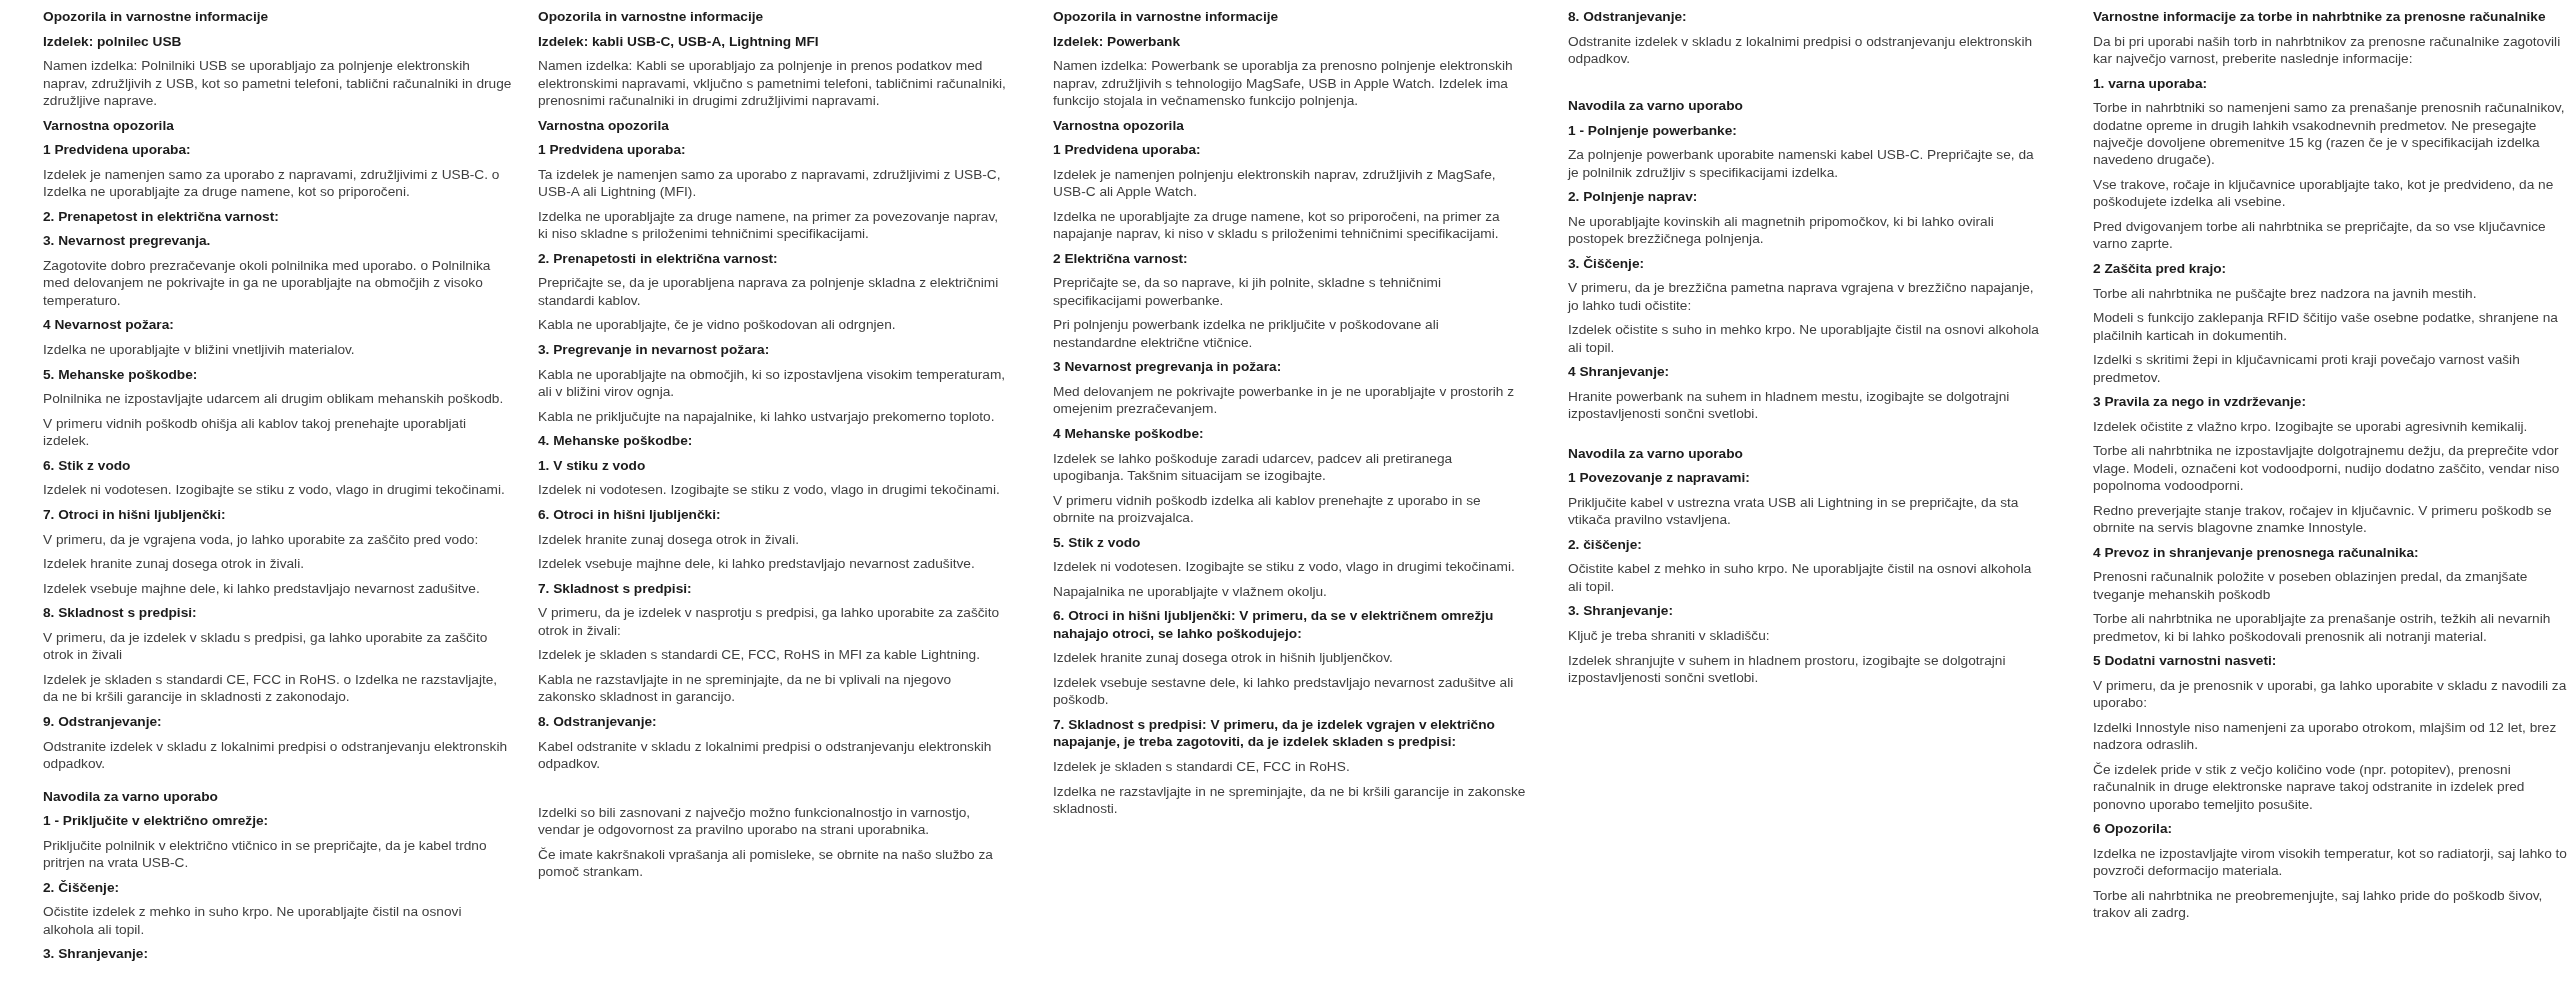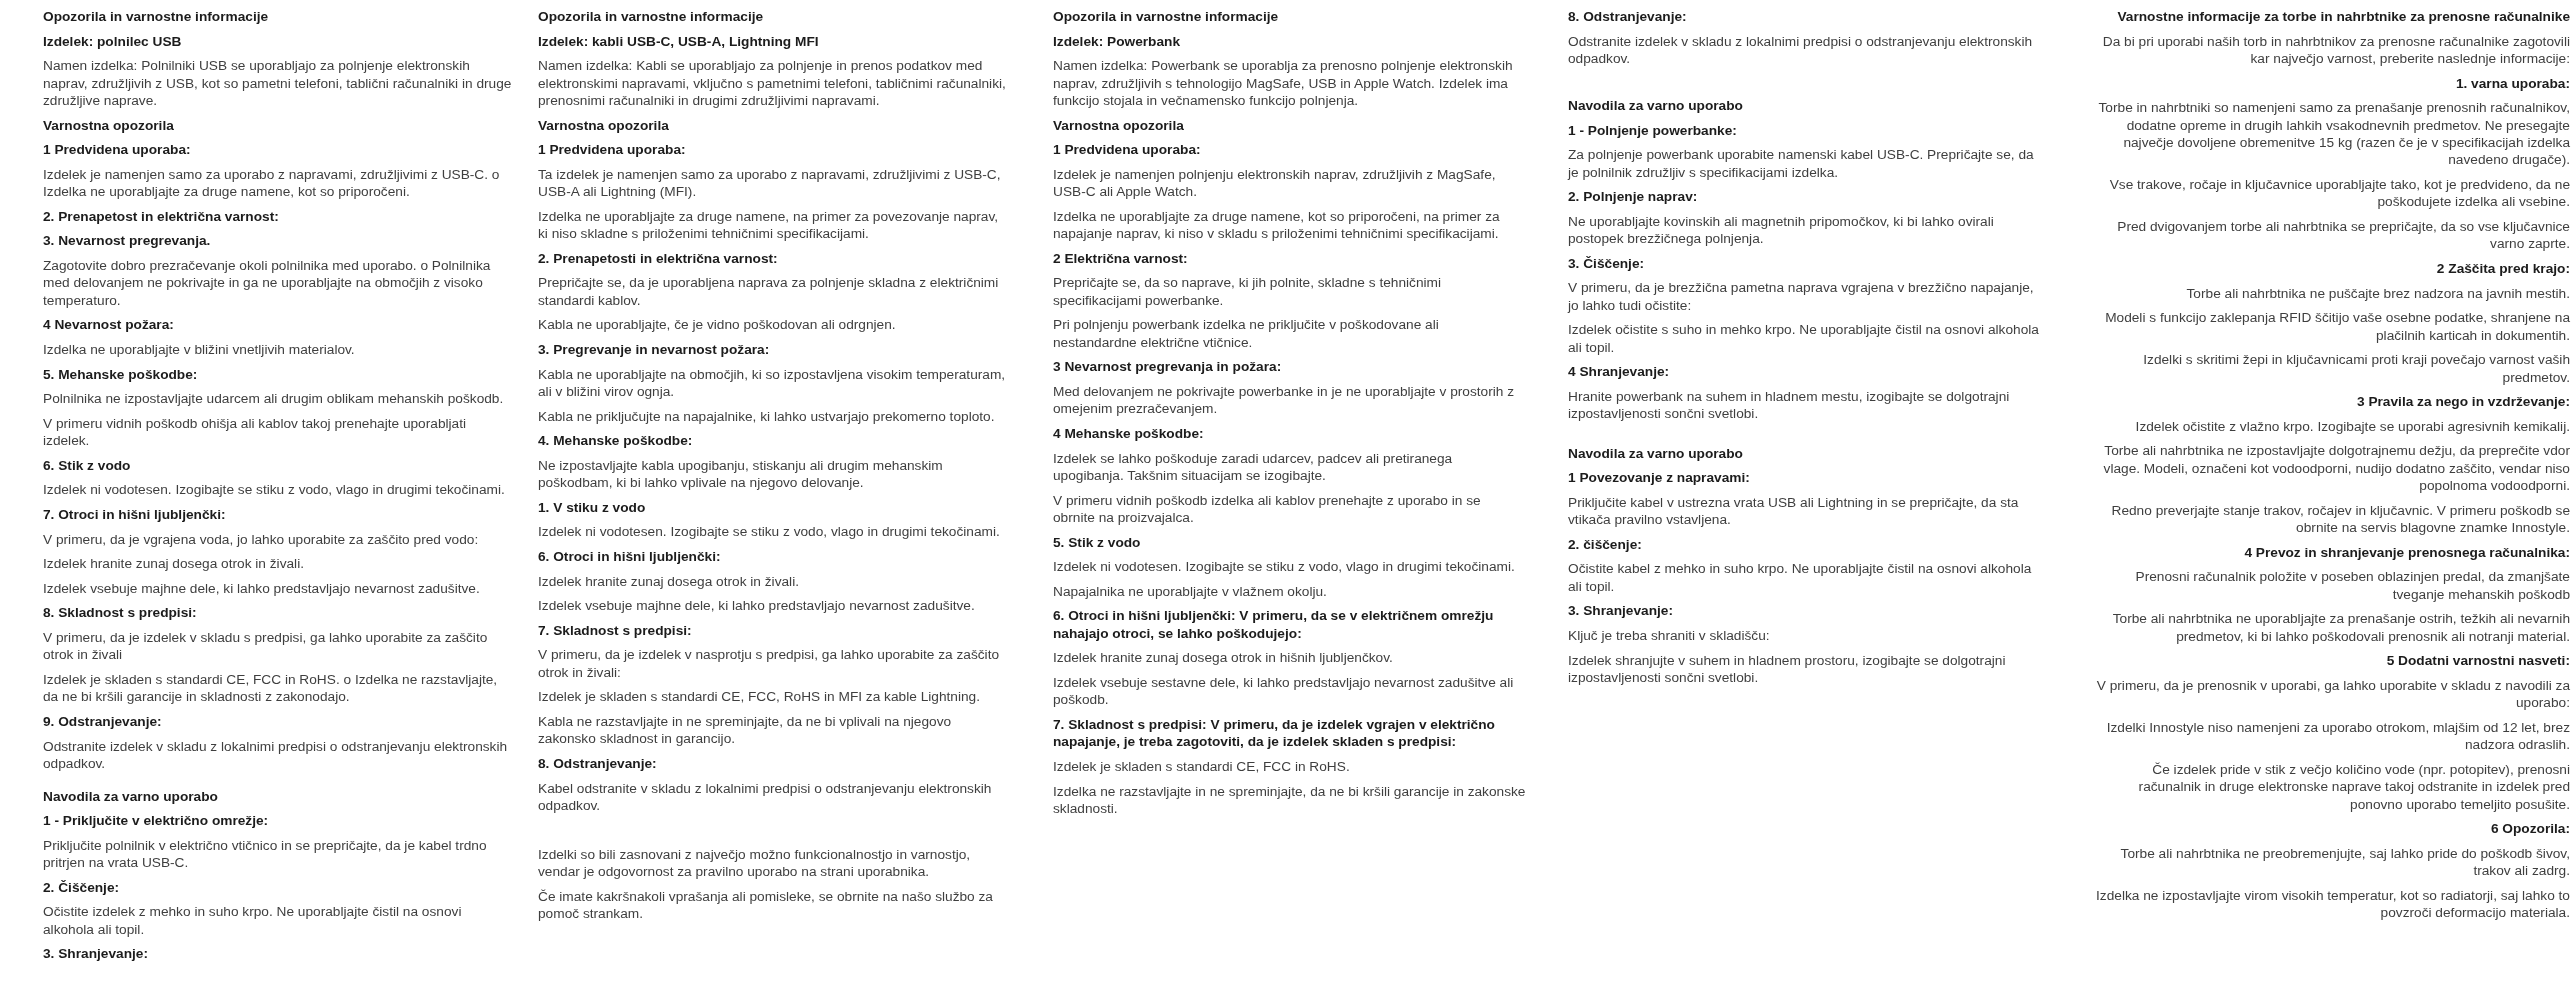--- a/index.html
+++ b/index.html
@@ -11,21 +11,21 @@
   }
   .page{position:relative;width:2268px;height:1006px;}
   .col{
     position:absolute;top:8px;
     font-size:13.7px;line-height:17.4px;
   }
   .c1{left:43px;width:470px;}
   .c2{left:538px;width:472px;}
   .c3{left:1053px;width:473px;}
   .c4{left:1568px;width:472px;}
-  .c5{left:2093px;width:477px;text-align:right;}
+  .c5{left:2093px;width:477px;}
   .h{font-weight:700;color:#1c1c1c;margin:0 0 7.2px 0;}
   .p{font-weight:400;color:#3f3f3f;margin:0 0 7.2px 0;}
   .gap{width:100%;}
   .gap-a{height:8px;}
   .gap-b{height:24px;}
   .gap-c{height:22.5px;}
   .gap-d{height:14.5px;}
 </style>
 </head>
 <body>
@@ -73,21 +73,20 @@
       <div class="h">1 Predvidena uporaba:</div>
       <div class="p">Ta izdelek je namenjen samo za uporabo z napravami, združljivimi z USB-C, USB-A ali Lightning (MFI).</div>
       <div class="p">Izdelka ne uporabljajte za druge namene, na primer za povezovanje naprav, ki niso skladne s priloženimi tehničnimi specifikacijami.</div>
       <div class="h">2. Prenapetosti in električna varnost:</div>
       <div class="p">Prepričajte se, da je uporabljena naprava za polnjenje skladna z električnimi standardi kablov.</div>
       <div class="p">Kabla ne uporabljajte, če je vidno poškodovan ali odrgnjen.</div>
       <div class="h">3. Pregrevanje in nevarnost požara:</div>
       <div class="p">Kabla ne uporabljajte na območjih, ki so izpostavljena visokim temperaturam, ali v bližini virov ognja.</div>
       <div class="p">Kabla ne priključujte na napajalnike, ki lahko ustvarjajo prekomerno toploto.</div>
       <div class="h">4. Mehanske poškodbe:</div>
-      <div class="p">Ne izpostavljajte kabla upogibanju, stiskanju ali drugim mehanskim poškodbam, ki bi lahko vplivale na njegovo delovanje.</div>
       <div class="h">1. V stiku z vodo</div>
       <div class="p">Izdelek ni vodotesen. Izogibajte se stiku z vodo, vlago in drugimi tekočinami.</div>
       <div class="h">6. Otroci in hišni ljubljenčki:</div>
       <div class="p">Izdelek hranite zunaj dosega otrok in živali.</div>
       <div class="p">Izdelek vsebuje majhne dele, ki lahko predstavljajo nevarnost zadušitve.</div>
       <div class="h">7. Skladnost s predpisi:</div>
       <div class="p">V primeru, da je izdelek v nasprotju s predpisi, ga lahko uporabite za zaščito otrok in živali:</div>
       <div class="p">Izdelek je skladen s standardi CE, FCC, RoHS in MFI za kable Lightning.</div>
       <div class="p">Kabla ne razstavljajte in ne spreminjajte, da ne bi vplivali na njegovo zakonsko skladnost in garancijo.</div>
       <div class="h">8. Odstranjevanje:</div>
@@ -162,17 +161,17 @@
       <div class="p">Torbe ali nahrbtnika ne izpostavljajte dolgotrajnemu dežju, da preprečite vdor vlage. Modeli, označeni kot vodoodporni, nudijo dodatno zaščito, vendar niso popolnoma vodoodporni.</div>
       <div class="p">Redno preverjajte stanje trakov, ročajev in ključavnic. V primeru poškodb se obrnite na servis blagovne znamke Innostyle.</div>
       <div class="h">4 Prevoz in shranjevanje prenosnega računalnika:</div>
       <div class="p">Prenosni računalnik položite v poseben oblazinjen predal, da zmanjšate tveganje mehanskih poškodb</div>
       <div class="p">Torbe ali nahrbtnika ne uporabljajte za prenašanje ostrih, težkih ali nevarnih predmetov, ki bi lahko poškodovali prenosnik ali notranji material.</div>
       <div class="h">5 Dodatni varnostni nasveti:</div>
       <div class="p">V primeru, da je prenosnik v uporabi, ga lahko uporabite v skladu z navodili za uporabo:</div>
       <div class="p">Izdelki Innostyle niso namenjeni za uporabo otrokom, mlajšim od 12 let, brez nadzora odraslih.</div>
       <div class="p">Če izdelek pride v stik z večjo količino vode (npr. potopitev), prenosni računalnik in druge elektronske naprave takoj odstranite in izdelek pred ponovno uporabo temeljito posušite.</div>
       <div class="h">6 Opozorila:</div>
+      <div class="p">Izdelka ne izpostavljajte virom visokih temperatur, kot so radiatorji, saj lahko to povzroči deformacijo materiala.</div>
       <div class="p">Torbe ali nahrbtnika ne preobremenjujte, saj lahko pride do poškodb šivov, trakov ali zadrg.</div>
-      <div class="p">Izdelka ne izpostavljajte virom visokih temperatur, kot so radiatorji, saj lahko to povzroči deformacijo materiala.</div>
     </section>
 </div>
 
 
 </body></html>

